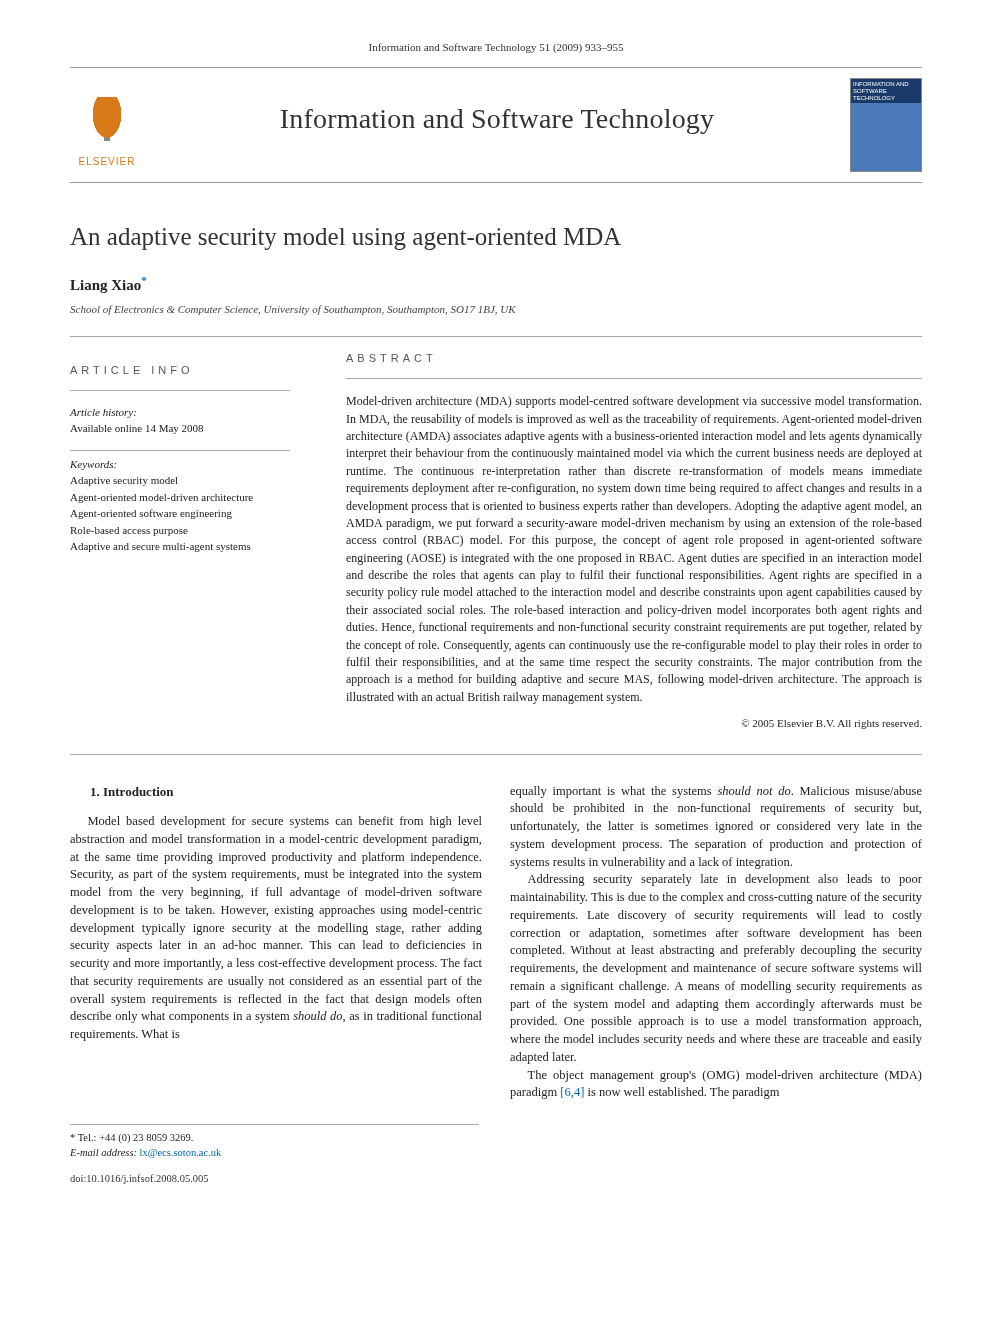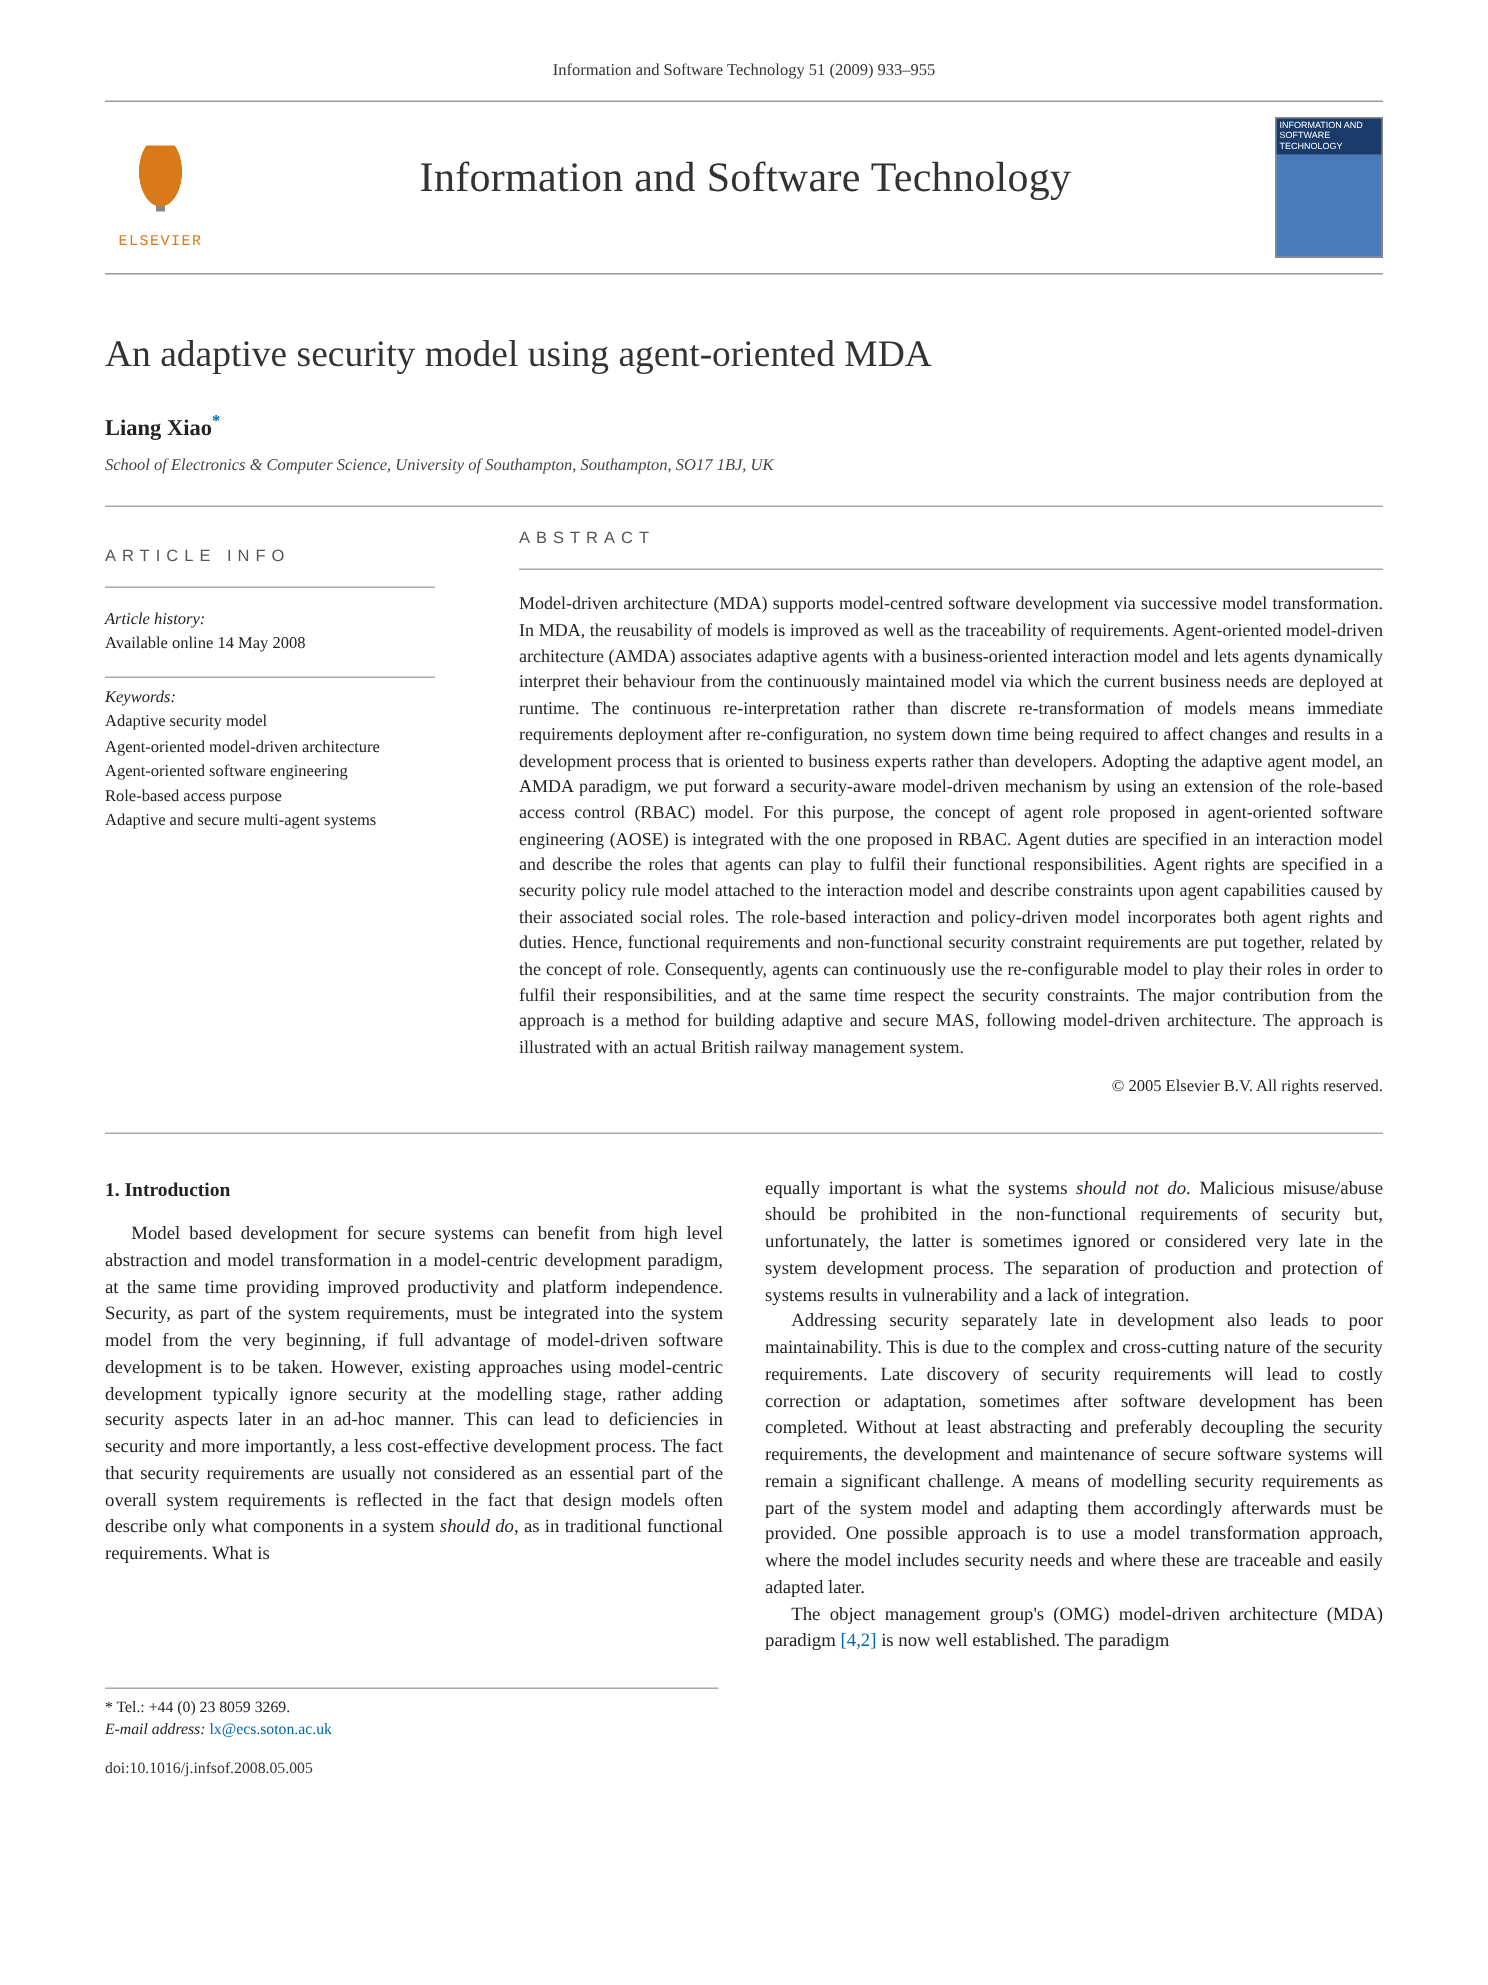--- a/index.html
+++ b/index.html
@@ -23,21 +23,21 @@
     gap: 16px;
     margin-bottom: 36px;
   }
   .logo-box { width: 74px; height: 88px; display:flex; flex-direction:column; align-items:center; justify-content:flex-end; }
   .tree {
     width: 50px; height: 58px;
     background: radial-gradient(ellipse at 50% 30%, #d97a1a 0 40%, transparent 41%),
                 linear-gradient(#888,#888) center 60%/6px 22px no-repeat;
     position:relative;
   }
-  .logo-text { font-size: 10px; letter-spacing: 1px; color: #d97a1a; font-family: Liberation Mono, monospace; }
+  .logo-text { font-size: 10px; letter-spacing: 1px; color: #d97a1a; font-family: Liberation Sans, sans-serif; }
   .mast-center { flex: 1; text-align: center; }
   .mast-top { font-size: 11px; color: #444; margin-bottom: 10px; }
   .journal-name { font-size: 28px; font-weight: normal; color: #333; margin-bottom: 14px; letter-spacing: 0.2px; }
   .mast-bottom { font-size: 11px; letter-spacing: 2px; color: #444; }
   .cover { width: 72px; height: 94px; background: linear-gradient(#2a5a9a,#2a5a9a); border: 1px solid #888; display:flex; flex-direction:column; }
   .cover-bar { background:#1a3a6a; color:#fff; font-size:6px; padding:2px; font-family:Arial,sans-serif; line-height:1.1; }
   .cover-body { flex:1; background:#4a7aba; }
   .article-title { font-size: 25px; font-weight: normal; color: #333; margin-bottom: 18px; }
   .author { font-size: 15px; font-weight: bold; color: #222; margin-bottom: 6px; }
   .author sup a { color:#0066aa; text-decoration:none; font-size:11px;}
@@ -49,21 +49,21 @@
   .sec-head { font-size: 11px; letter-spacing: 4px; text-transform: uppercase; color: #555; font-family: Arial,sans-serif; margin-bottom: 12px; }
   .hist-label { font-style: italic; font-size: 11px; }
   .hist-text { font-size: 11px; margin-bottom: 14px; }
   .kw-label { font-style: italic; font-size: 11px; }
   .kw-list { font-size: 11px; line-height: 1.5; }
   .abstract-text { font-size: 12px; text-align: justify; line-height: 1.45; }
   .copyright { font-size: 11px; text-align: right; margin-top: 10px; }
   .rule2 { border: none; border-top: 1px solid #aaa; margin: 12px 0 28px 0; }
   .body-cols { display: flex; gap: 28px; }
   .body-col { flex: 1; text-align: justify; font-size: 12.5px; line-height: 1.42; }
-  .sec-title { font-weight: bold; font-size: 13px; margin-bottom: 12px; }
+  .sec-title { font-weight: bold; font-size: 13px; margin-bottom: 12px; margin-left: 20px; }
   .body-col p { text-indent: 1.4em; margin-bottom: 0; }
   .body-col p.noindent { text-indent: 0; }
   em { font-style: italic; }
   .footnotes { border-top: 1px solid #aaa; margin-top: 22px; padding-top: 6px; font-size: 10.5px; line-height:1.4; width:48%; }
   .footnotes a { color: #0066aa; text-decoration: none; }
   .bottom-bar { font-size: 10.5px; margin-top: 12px; color:#333; }
   a.ref { color:#0066aa; text-decoration:none; }
 </style>
 </head>
 <body>
@@ -124,21 +124,21 @@
   <div class="body-col">
     <div class="sec-title">
       <span>1.</span>
       <span>Introduction</span>
     </div>
     <p><span>Model based development for secure systems can benefit from high level abstraction and model transformation in a model-centric development paradigm, at the same time providing improved productivity and platform independence. Security, as part of the system requirements, must be integrated into the system model from the very beginning, if full advantage of model-driven software development is to be taken. However, existing approaches using model-centric development typically ignore security at the modelling stage, rather adding security aspects later in an ad-hoc manner. This can lead to deficiencies in security and more importantly, a less cost-effective development process. The fact that security requirements are usually not considered as an essential part of the overall system requirements is reflected in the fact that design models often describe only what components in a system </span><em>should do</em><span>, as in traditional functional requirements. What is</span></p>
   </div>
   <div class="body-col">
     <p class="noindent"><span>equally important is what the systems </span><em>should not do</em><span>. Malicious misuse/abuse should be prohibited in the non-functional requirements of security but, unfortunately, the latter is sometimes ignored or considered very late in the system development process. The separation of production and protection of systems results in vulnerability and a lack of integration.</span></p>
     <p>Addressing security separately late in development also leads to poor maintainability. This is due to the complex and cross-cutting nature of the security requirements. Late discovery of security requirements will lead to costly correction or adaptation, sometimes after software development has been completed. Without at least abstracting and preferably decoupling the security requirements, the development and maintenance of secure software systems will remain a significant challenge. A means of modelling security requirements as part of the system model and adapting them accordingly afterwards must be provided. One possible approach is to use a model transformation approach, where the model includes security needs and where these are traceable and easily adapted later.</p>
-    <p><span>The object management group's (OMG) model-driven architecture (MDA) paradigm </span><a class="ref">[4,2]</a><span> is now well established. The paradigm</span></p>
+    <p><span>The object management group's (OMG) model-driven architecture (MDA) paradigm </span><a class="ref">[6,4]</a><span> is now well established. The paradigm</span></p>
   </div>
 </div>
 
 <div class="footnotes">
   <div>
     <span>* Tel.: </span><span>+44 (0) 23 8059 3269.</span>
   </div>
   <div>
     <em>E-mail address: </em><a>lx@ecs.soton.ac.uk</a>
   </div>

